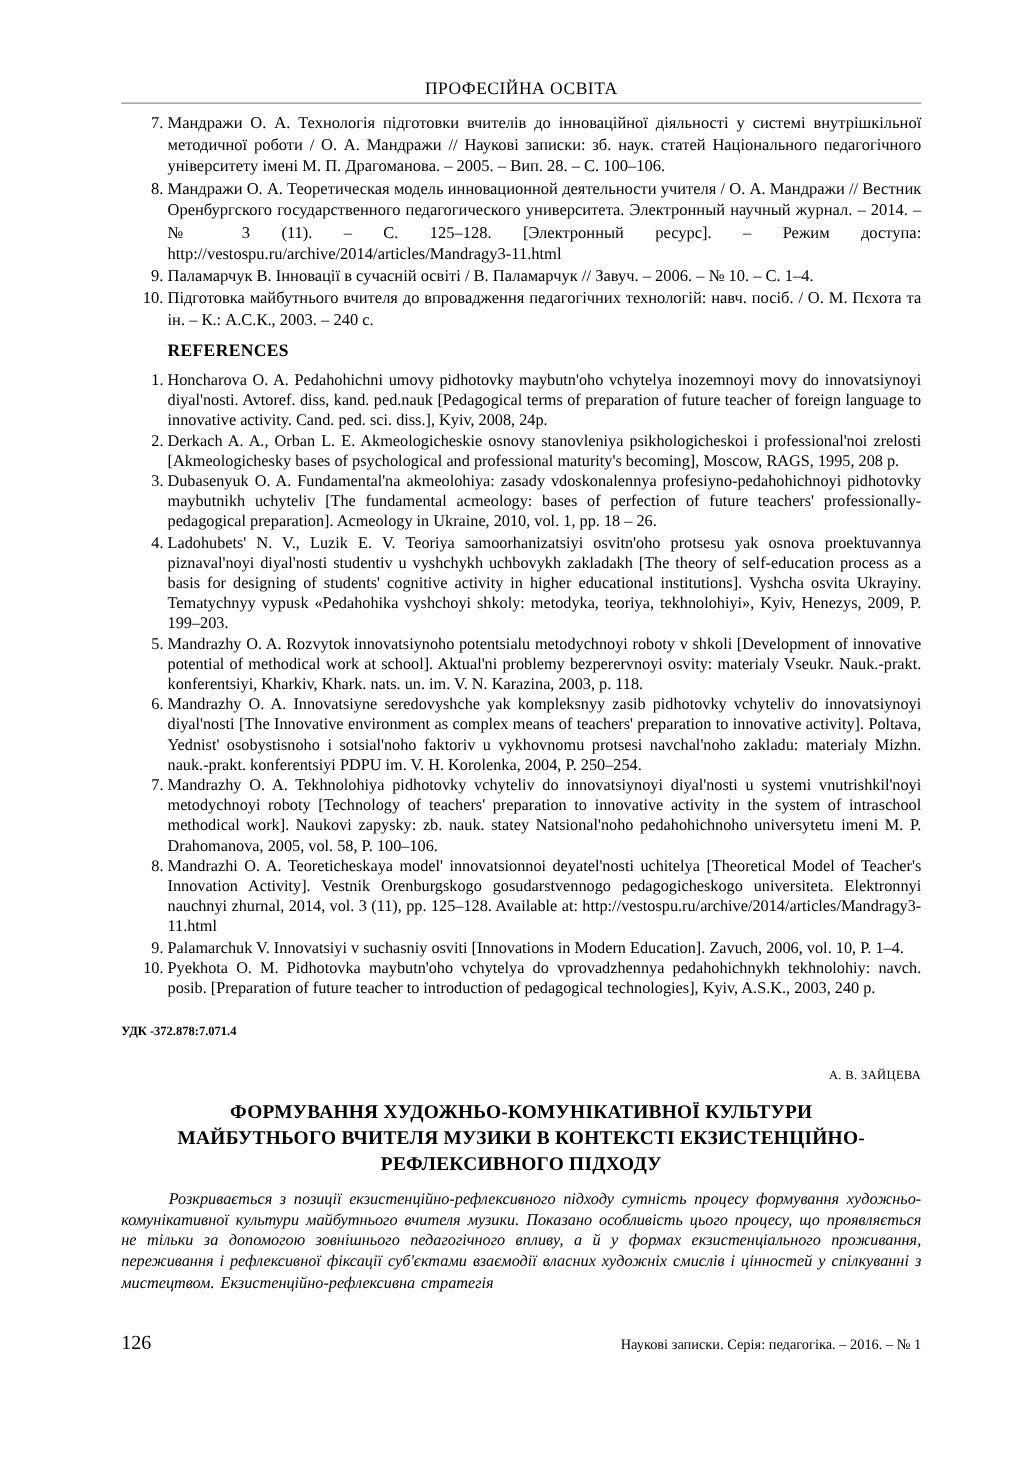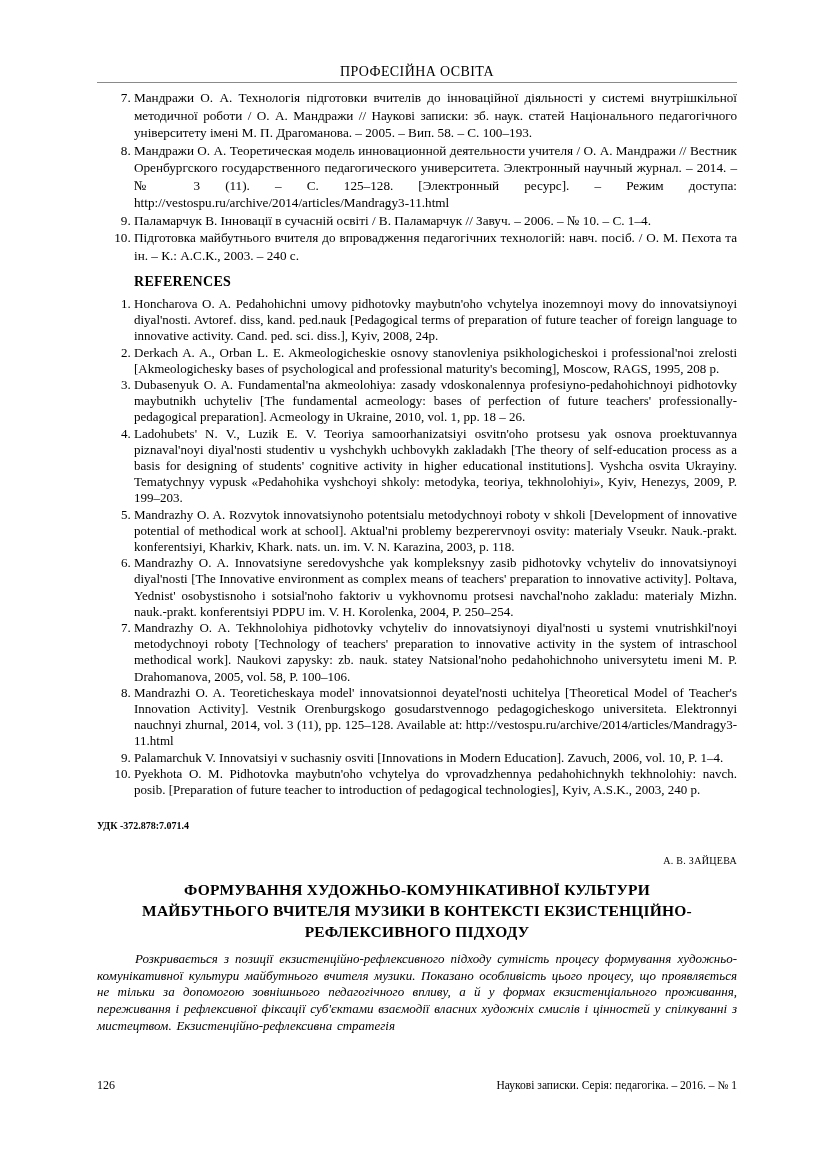--- a/index.html
+++ b/index.html
@@ -82,35 +82,35 @@
   }
   .footer {
     position: absolute;
     left: 97px;
     right: 90px;
     top: 1066px;
     display: flex;
     justify-content: space-between;
     align-items: baseline;
   }
-  .footer .page-num { font-size: 12px; margin-top: 12px; }
+  .footer .page-num { font-size: 16px; }
   .footer .journal  { font-size: 11.5px; }
 </style>
 </head>
 <body>
 
 <div class="page">
   <div class="content">
 
     <div class="running-head">
       <span>ПРОФЕСІЙНА ОСВІТА</span>
     </div>
 
     <ol class="ref-list uk" start="7">
-        <li>Мандражи О. А. Технологія підготовки вчителів до інноваційної діяльності у системі внутрішкільної методичної роботи / О. А. Мандражи // Наукові записки: зб. наук. статей Національного педагогічного університету імені М. П. Драгоманова. – 2005. – Вип. 58. – С. 100–193.</li>
+        <li>Мандражи О. А. Технологія підготовки вчителів до інноваційної діяльності у системі внутрішкільної методичної роботи / О. А. Мандражи // Наукові записки: зб. наук. статей Національного педагогічного університету імені М. П. Драгоманова. – 2005. – Вип. 28. – С. 100–106.</li>
         <li>Мандражи О. А. Теоретическая модель инновационной деятельности учителя / О. А. Мандражи // Вестник Оренбургского государственного педагогического университета. Электронный научный журнал. – 2014. – № 3 (11). – С. 125–128. [Электронный ресурс]. – Режим доступа: http://vestospu.ru/archive/2014/articles/Mandragy3-11.html</li>
         <li>Паламарчук В. Інновації в сучасній освіті / В. Паламарчук // Завуч. – 2006. – № 10. – С. 1–4.</li>
         <li>Підготовка майбутнього вчителя до впровадження педагогічних технологій: навч. посіб. / О. М. Пєхота та ін. – К.: А.С.К., 2003. – 240 с.</li>
       </ol>
 
     <div class="refs-heading">REFERENCES</div>
 
     <ol class="ref-list en" start="1">
         <li>Honcharova O. A. Pedahohichni umovy pidhotovky maybutn'oho vchytelya inozemnoyi movy do innovatsiynoyi diyal'nosti. Avtoref. diss, kand. ped.nauk [Pedagogical terms of preparation of future teacher of foreign language to innovative activity. Cand. ped. sci. diss.], Kyiv, 2008, 24p.</li>
         <li>Derkach A. A., Orban L. E. Akmeologicheskie osnovy stanovleniya psikhologicheskoi i professional'noi zrelosti [Akmeologichesky bases of psychological and professional maturity's becoming], Moscow, RAGS, 1995, 208 p.</li>

